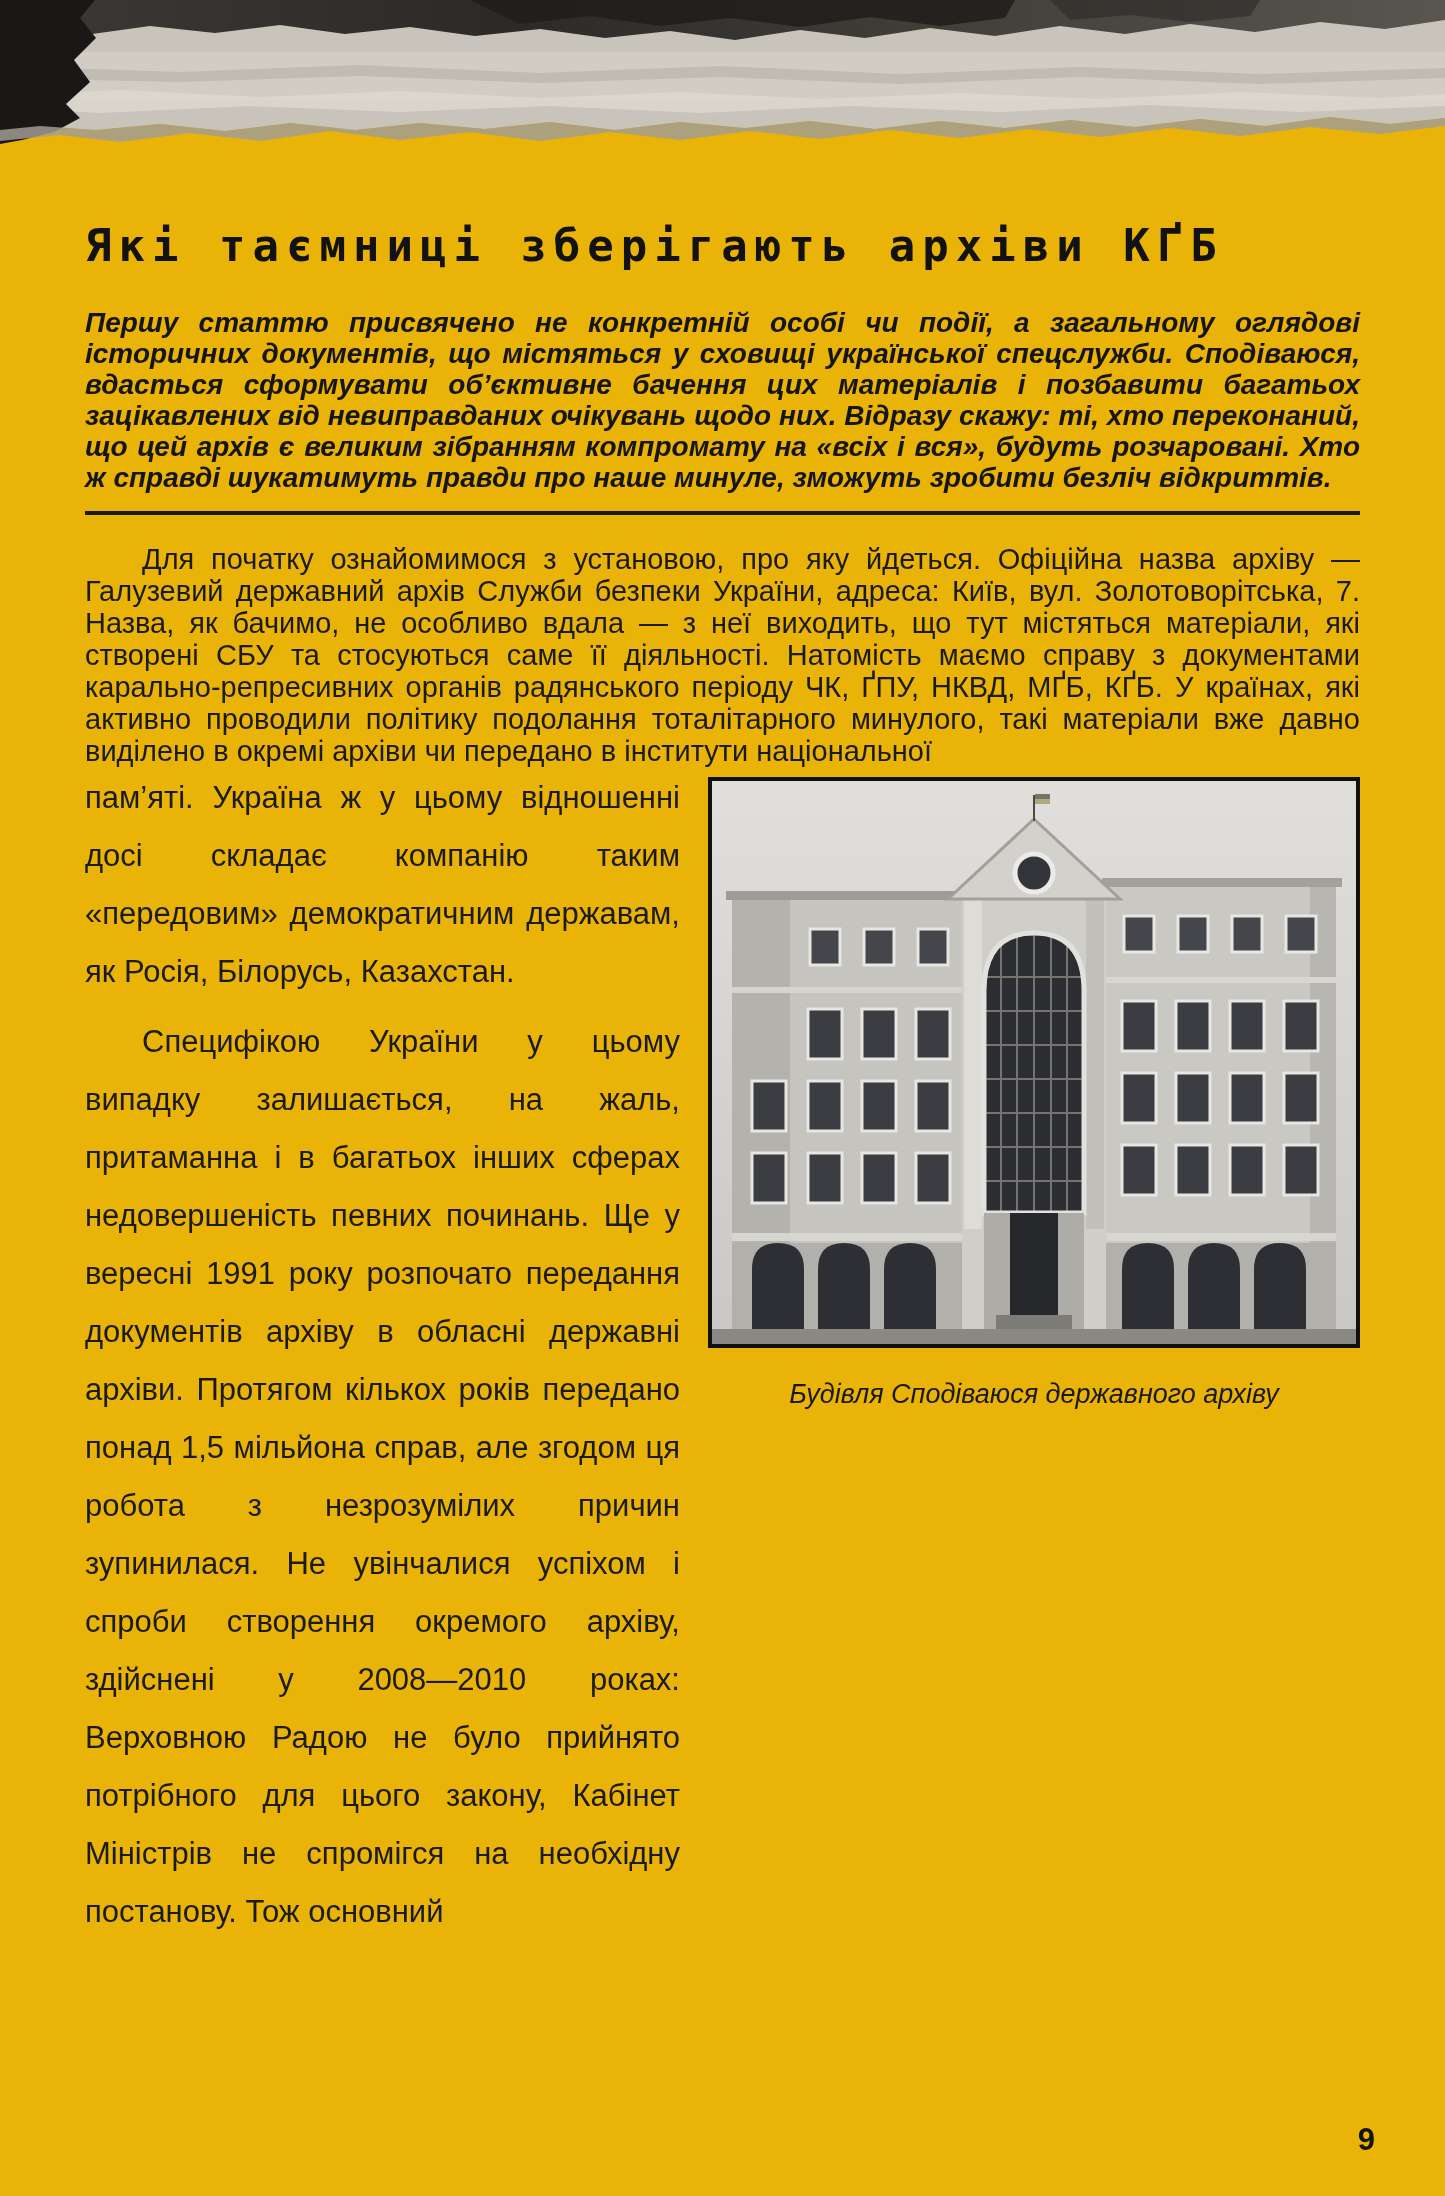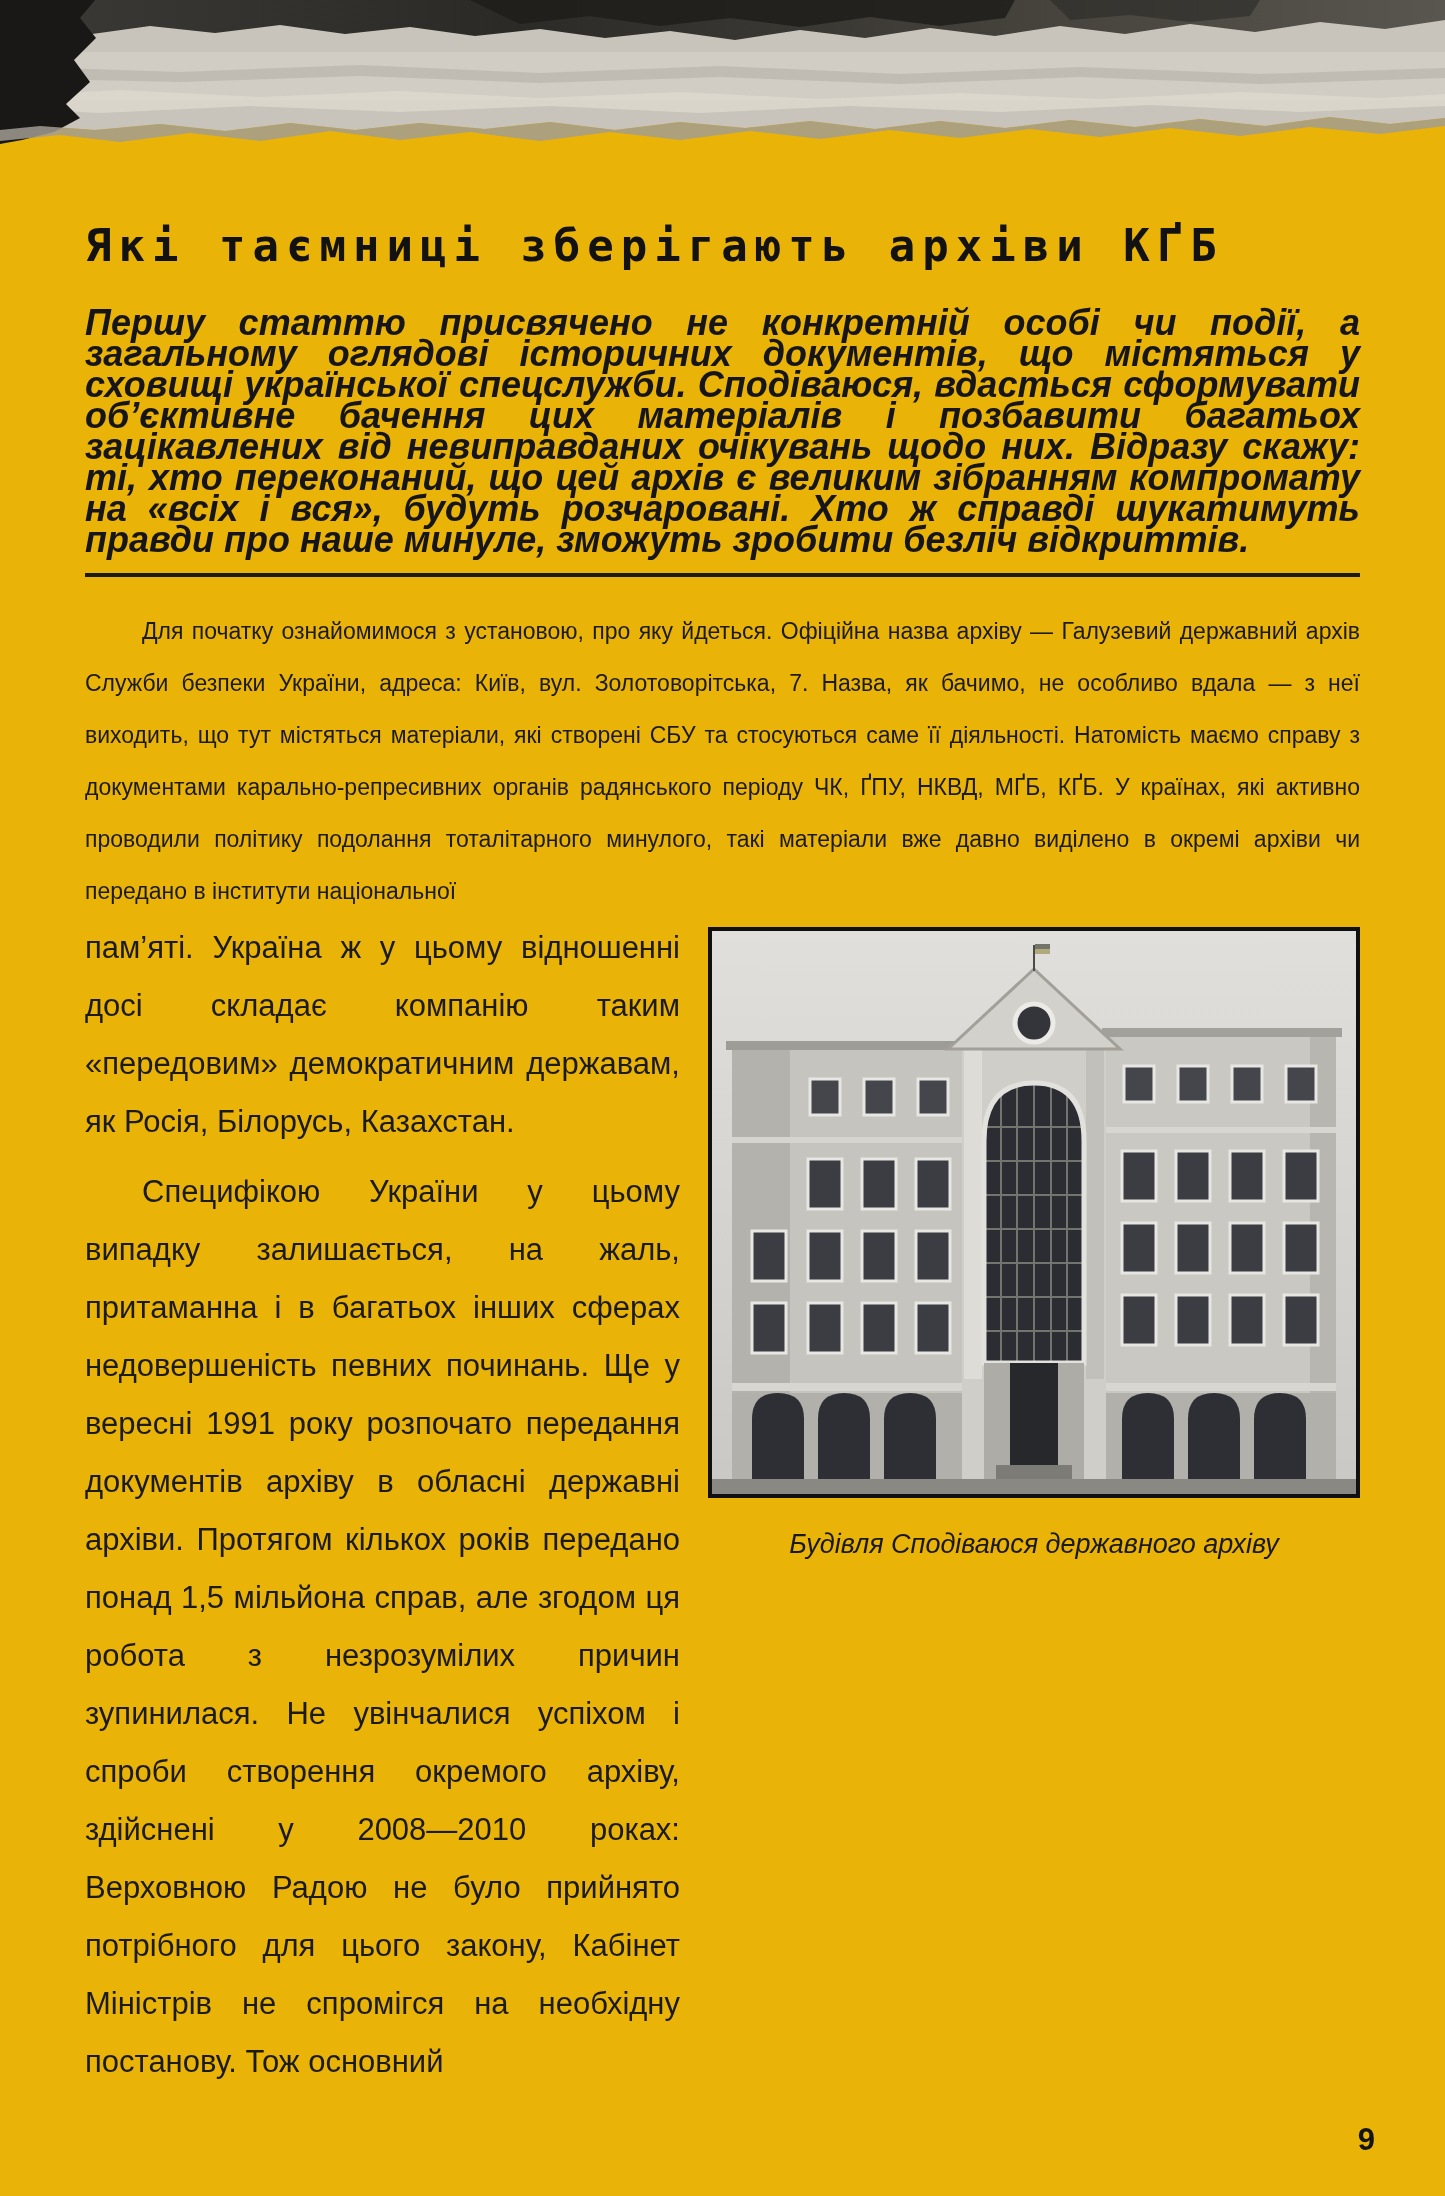--- a/index.html
+++ b/index.html
@@ -23,30 +23,30 @@
     font-weight: bold;
     font-size: 44px;
     letter-spacing: 7px;
     margin: 62px 0 0 0;
     white-space: nowrap;
     color: #121212;
   }
   .intro {
     font-weight: bold;
     font-style: italic;
-    font-size: 36px;
+    font-size: 28px;
     line-height: 31px;
     text-align: justify;
     margin: 36px 0 0 0;
     color: #16161a;
   }
   .rule { height: 4px; background: #1a1a1a; margin-top: 18px; }
   .body-p {
-    font-size: 23px;
-    line-height: 52px;
+    font-size: 29px;
+    line-height: 32px;
     text-align: justify;
     margin: 0;
     color: #1b1b1b;
   }
   .first { margin-top: 28px; text-indent: 57px; }
   .wrap-section { display: block; }
   .wrap-section .body-p { font-size: 31px; line-height: 58px; }
   .cont { margin-top: 2px; }
   .p2 { margin-top: 12px; text-indent: 57px; }
   .photo-figure {

